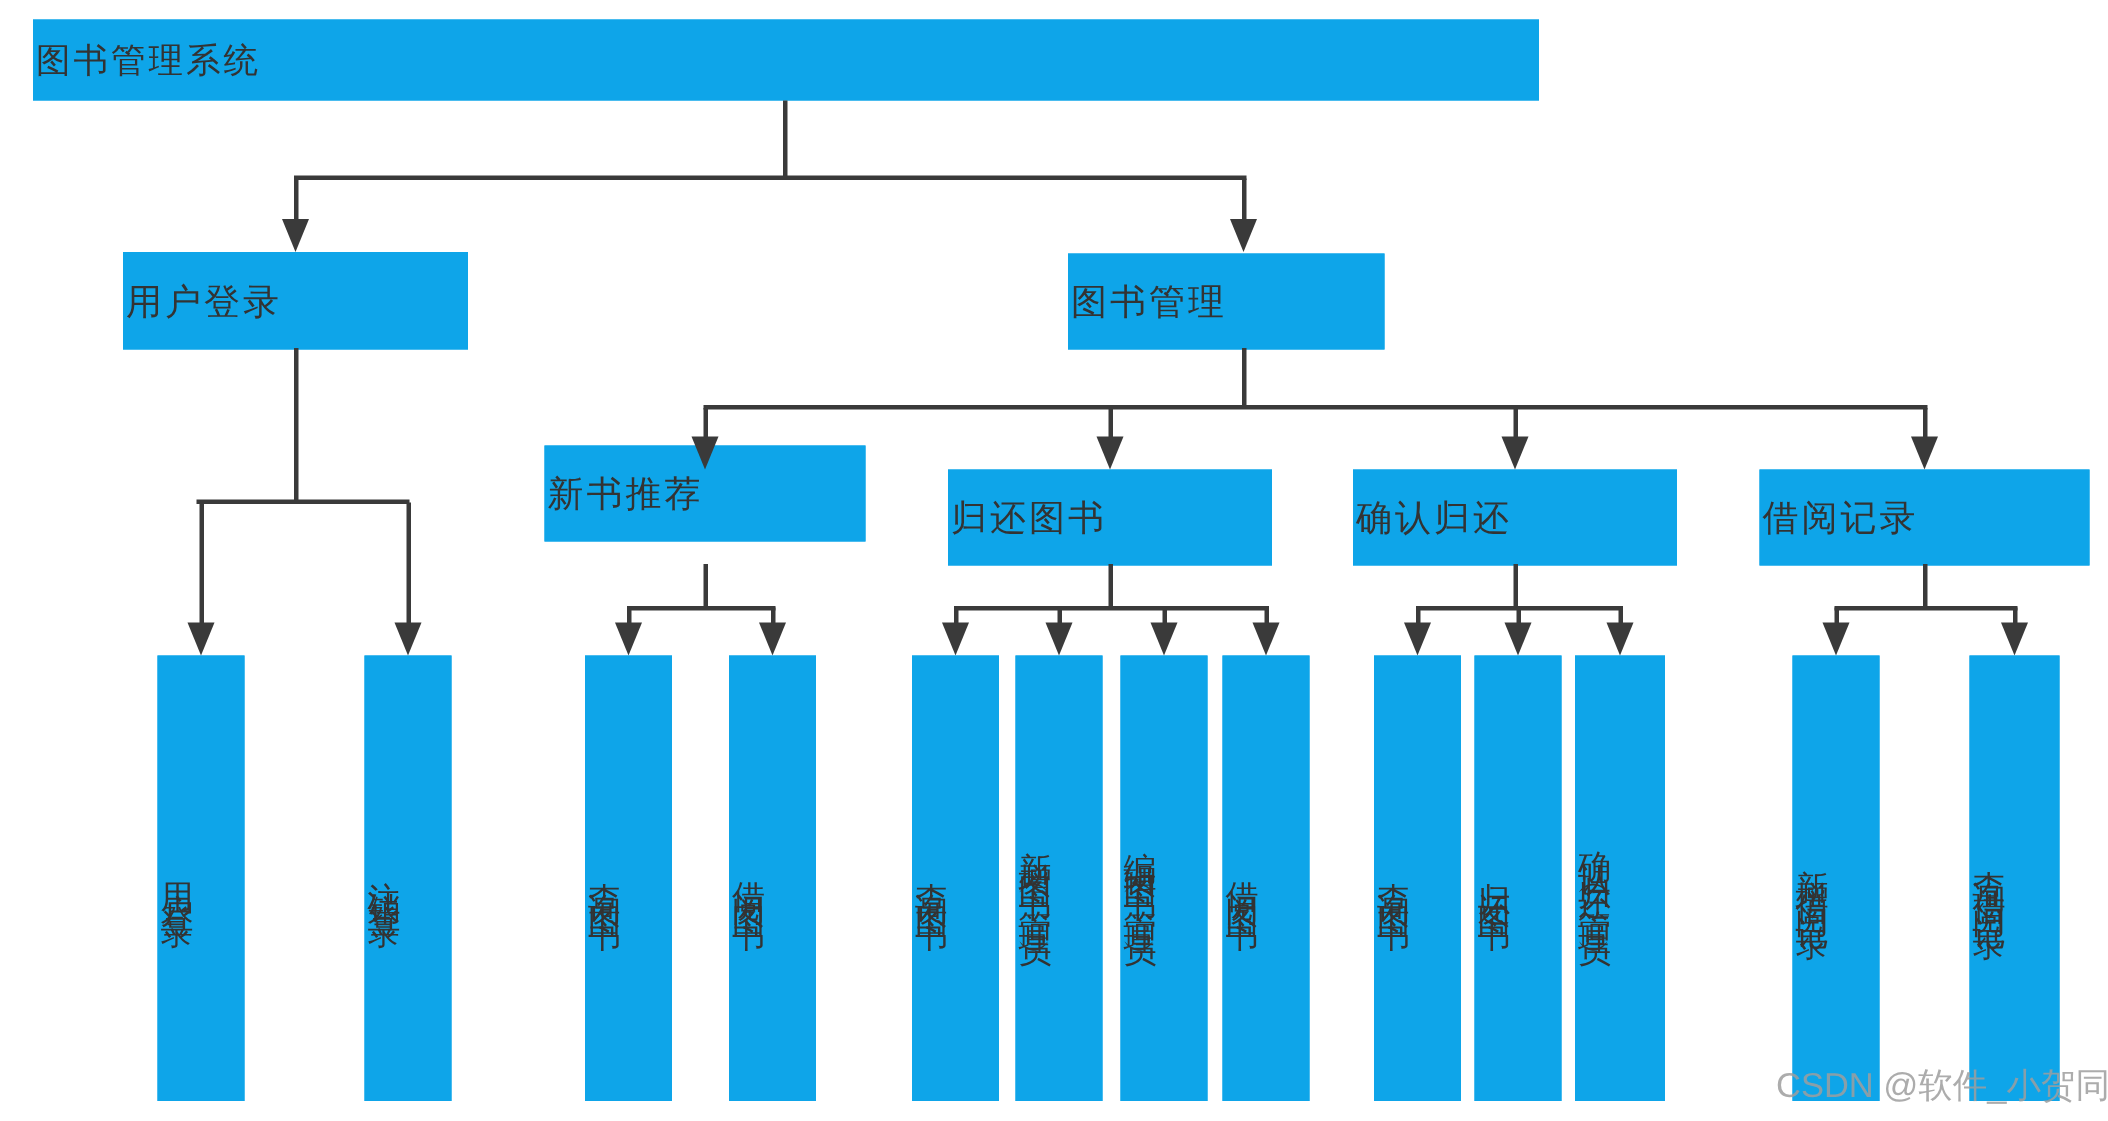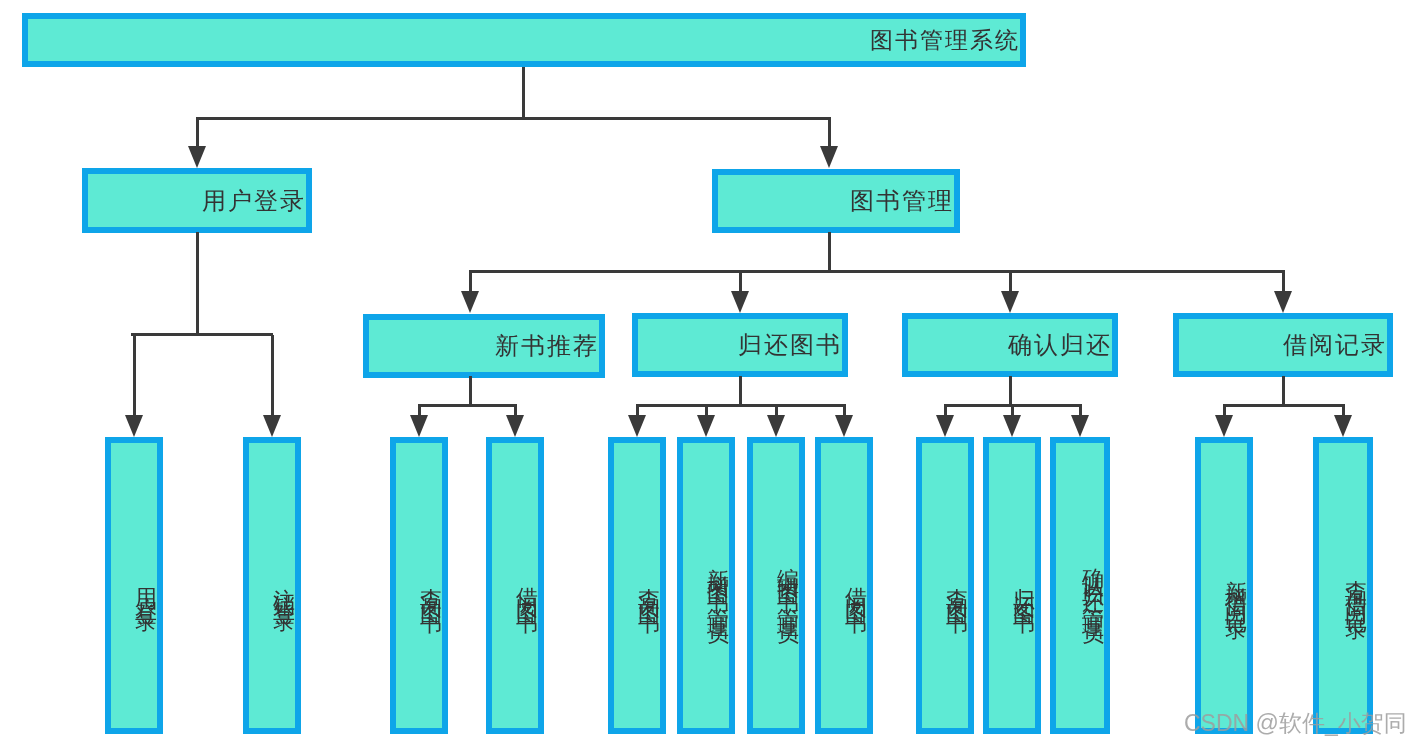--- a/index.html
+++ b/index.html
@@ -11,25 +11,25 @@
   .canvas {
     position: relative;
     width: 1405px;
     height: 747px;
     background: #ffffff;
     overflow: hidden;
   }
   .box {
     position: absolute;
     box-sizing: border-box;
-    border: 6px solid #0ea5e9;
-    background: #5eead4;
+    border: 2px solid #0ea5e9;
+    background: #0ea5e9;
     display: flex;
     align-items: center;
-    justify-content: flex-end;
+    justify-content: flex-start;
     color: #333333;
   }
   .box .hlabel {
     font-size: 24px;
     letter-spacing: 2px;
     color: #333333;
     white-space: nowrap;
   }
   .box.root .hlabel { font-size: 23px; }
   .box .vlabel {
@@ -68,25 +68,25 @@
 <div class="canvas">
 
   <div class="box root" style="left:22px;top:13px;width:1004px;height:54px">
     <span class="hlabel">图书管理系统</span>
   </div>
 
   <div class="box" style="left:82px;top:168px;width:230px;height:65px">
     <span class="hlabel">用户登录</span>
   </div>
 
-  <div class="box" style="left:712px;top:169px;width:248px;height:64px">
+  <div class="box" style="left:712px;top:169px;width:211px;height:64px">
     <span class="hlabel">图书管理</span>
   </div>
 
-  <div class="box" style="left:363px;top:314px;width:242px;height:64px">
+  <div class="box" style="left:363px;top:297px;width:214px;height:64px">
     <span class="hlabel">新书推荐</span>
   </div>
 
   <div class="box" style="left:632px;top:313px;width:216px;height:64px">
     <span class="hlabel">归还图书</span>
   </div>
 
   <div class="box" style="left:902px;top:313px;width:216px;height:64px">
     <span class="hlabel">确认归还</span>
   </div>

